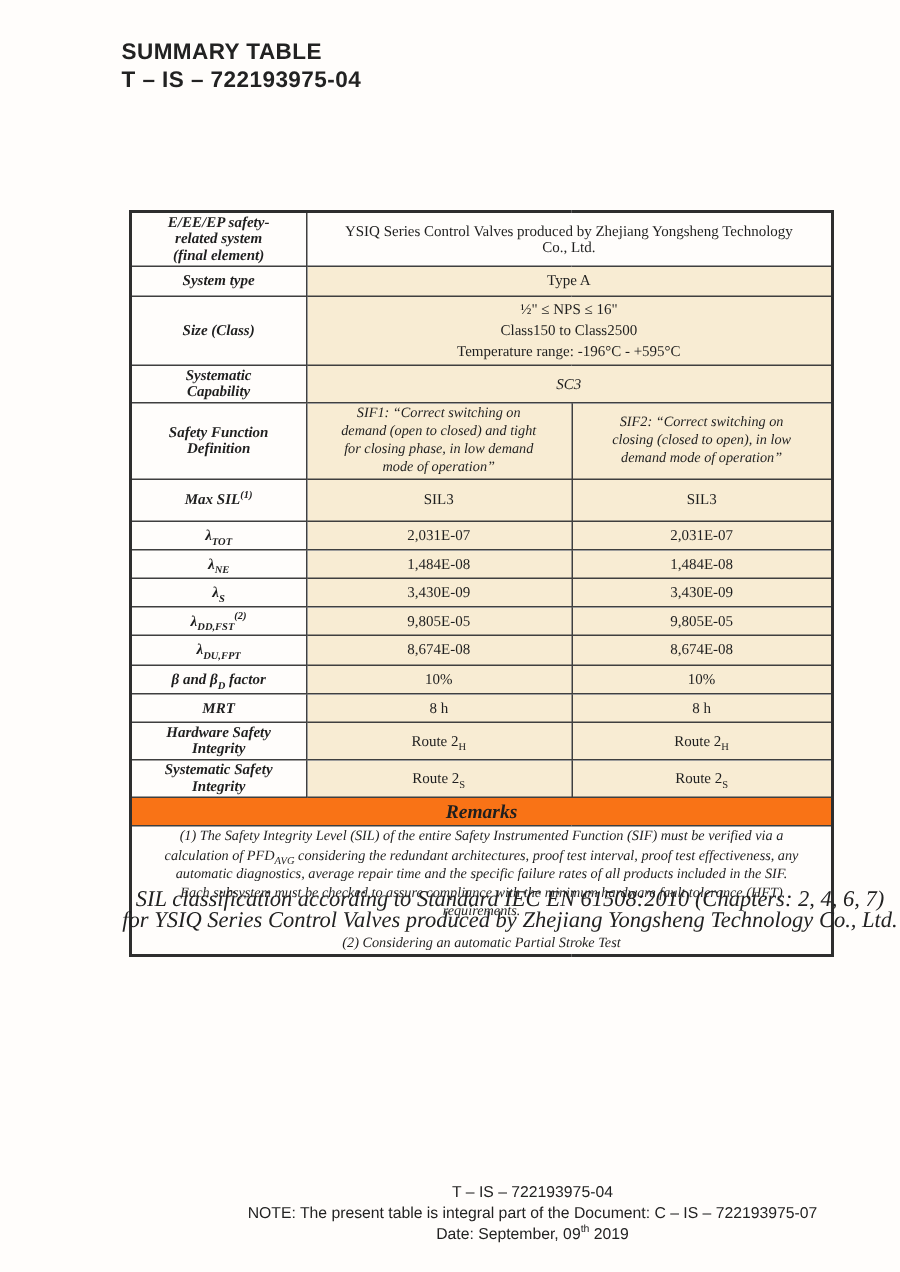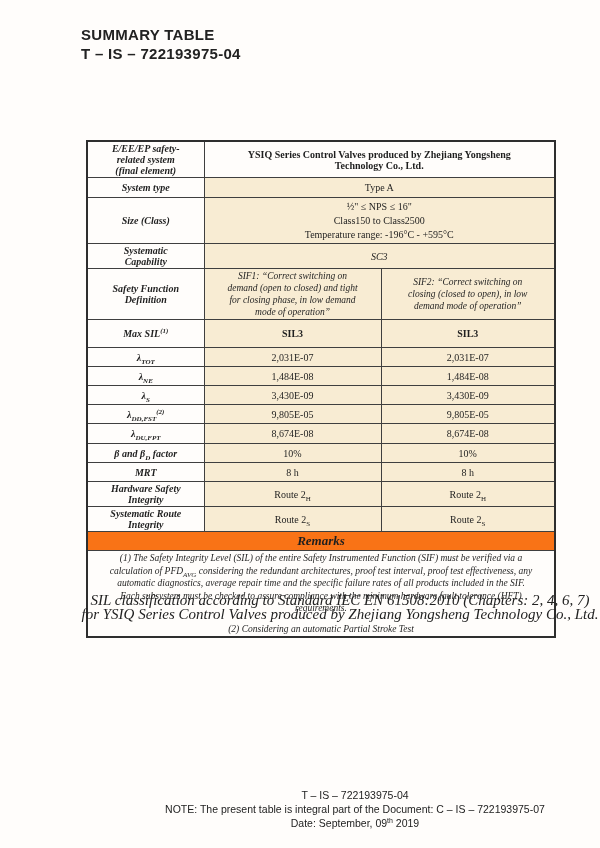--- a/index.html
+++ b/index.html
@@ -29,21 +29,21 @@
     border:2px solid #2e2e2e;
     font-size:10px;color:#1f1f1f;
   }
   table.summary td{
     border:1px solid var(--border);
     text-align:center;vertical-align:middle;
     padding:1px 20px;overflow:hidden;
   }
   td.lbl{font-weight:bold;font-style:italic;}
   td.shade{background:var(--cell_shade);}
-  td.bold{font-weight:bold;}
+  td.bold{font-weight:normal;}
   td.ital{font-style:italic;}
   .sif{font-style:italic;font-size:9.5px;line-height:12px;padding:2px 6px;margin-top:39px;}
   sub{font-size:7px;line-height:0;}
   sup{font-size:7px;line-height:0;}
   .size-line{line-height:14px;}
   td.remarks-title{
     text-align:left;font-weight:bold;font-style:italic;
     font-size:13px;padding:1px 5px;background:#f97316;
   }
   td.remarks-body{
@@ -158,21 +158,21 @@
       <td class="shade">8 h</td>
     </tr>
 
     <tr style="height:20px">
       <td class="lbl">Hardware Safety Integrity</td>
       <td class="shade"><span>Route 2</span><sub>H</sub></td>
       <td class="shade"><span>Route 2</span><sub>H</sub></td>
     </tr>
 
     <tr style="height:20px">
-      <td class="lbl">Systematic Route Integrity</td>
+      <td class="lbl">Systematic Safety Integrity</td>
       <td class="shade"><span>Route 2</span><sub>S</sub></td>
       <td class="shade"><span>Route 2</span><sub>S</sub></td>
     </tr>
 
     <tr style="height:14px">
       <td class="remarks-title" colspan="3">Remarks</td>
     </tr>
 
     <tr style="height:66px">
       <td class="remarks-body" colspan="3">

